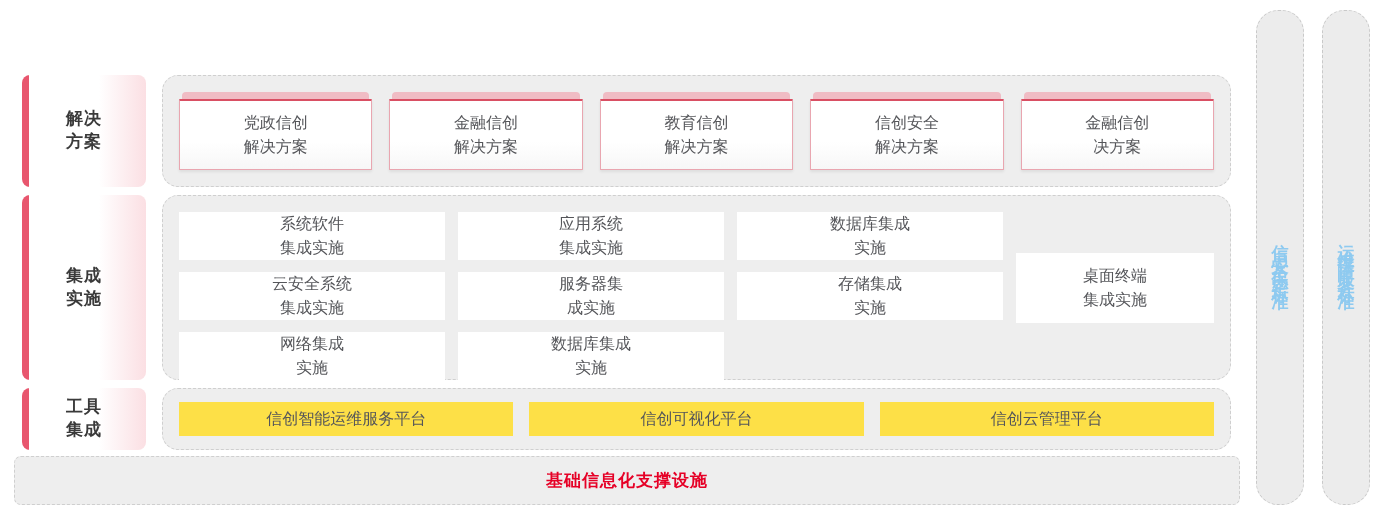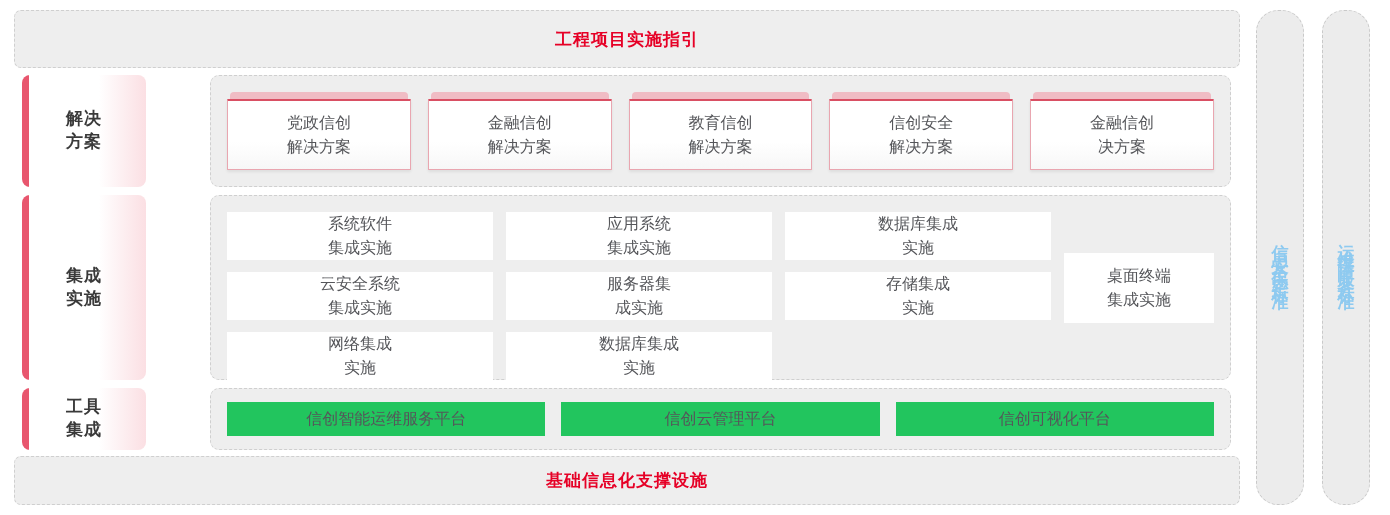--- a/index.html
+++ b/index.html
@@ -99,22 +99,21 @@
   
   .row-panel {
     position: absolute;
     left: 148px;
     top: 0;
     right: 9px;
     height: 100%;
     box-sizing: border-box;
     background: #eeeeee;
     border: 1px dashed #cfcfcf;
-    border-radius: 9px;
-    margin-left: 48px;
+    border-radius: 16px;
   }
 
   
   #solution-cards {
     position: absolute;
     left: 16px;
     right: 16px;
     top: 16px;
     bottom: 16px;
     display: flex;
@@ -195,21 +194,21 @@
     position: absolute;
     left: 16px;
     right: 16px;
     top: 13px;
     bottom: 13px;
     display: flex;
     gap: 16px;
   }
   .tool-card {
     flex: 1 1 0;
-    background: #22c55e;
+    background: #fde047;
     display: flex;
     align-items: center;
     justify-content: center;
   }
   .tool-text {
     color: #55565a;
     font-size: 16px;
   }
 
   
@@ -238,23 +237,20 @@
     line-height: 1;
   }
 </style>
 </head>
 <body>
 
 <div id="root">
 
   <div id="main-column">
 
-    <div id="top-banner" class="banner">
-      <span>工程项目实施指引</span>
-    </div>
 
     <div id="row-solution" class="row">
       <div class="row-label">
         <span class="row-label-inner">解决
 方案</span>
       </div>
       <div class="row-panel">
         <div id="solution-cards">
           <div class="solution-card">
             <div class="cap"></div>
@@ -350,24 +346,24 @@
       <div class="row-label">
         <span class="row-label-inner">工具
 集成</span>
       </div>
       <div class="row-panel">
         <div id="tool-cards">
           <div class="tool-card">
             <span class="tool-text">信创智能运维服务平台</span>
           </div>
           <div class="tool-card">
+            <span class="tool-text">信创可视化平台</span>
+          </div>
+          <div class="tool-card">
             <span class="tool-text">信创云管理平台</span>
-          </div>
-          <div class="tool-card">
-            <span class="tool-text">信创可视化平台</span>
           </div>
         </div>
       </div>
     </div>
 
     <div id="bottom-banner" class="banner">
       <span>基础信息化支撑设施</span>
     </div>
 
   </div>

